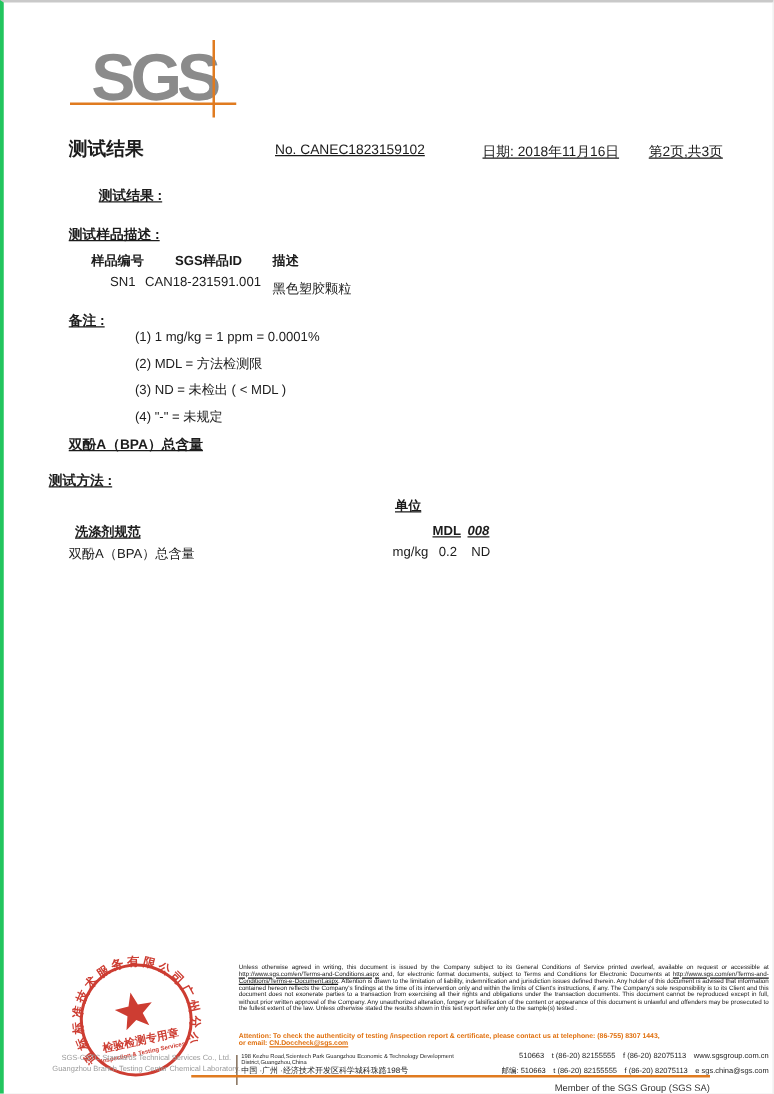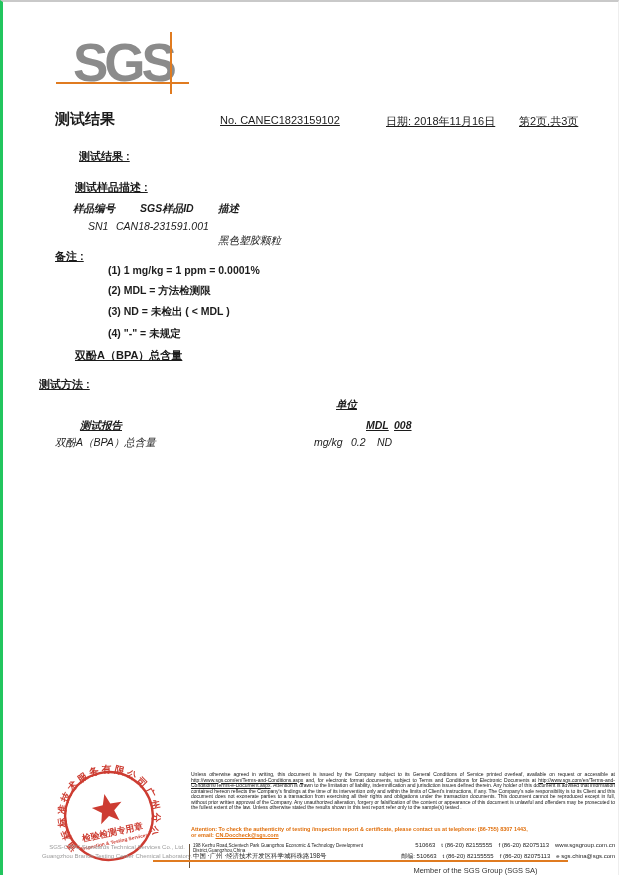--- a/index.html
+++ b/index.html
@@ -5,38 +5,38 @@
   * { margin:0; padding:0; box-sizing:border-box; }
   html,body { background:#e9e9e9; }
   .page {
     position:relative; width:619px; height:875px; margin:0 auto;
     background:#ffffff; overflow:hidden;
     border-top:2px solid #c9c9c9; border-left:3px solid #22c55e; border-right:1px solid #eee;
     font-family:"Liberation Sans", "DejaVu Sans", sans-serif; color:#1c1c1c;
   }
   .abs { position:absolute; white-space:nowrap; }
   .b { font-weight:bold; }
-  .u { text-decoration:underline;margin-left:20px; }
+  .u { text-decoration:underline; }
   .i { font-style:italic; }
   .t11 { font-size:11px;text-decoration:underline; }
-  .t10 { font-size:10.5px;font-style:italic; }
+  .t10 { font-size:10.5px; }
   
   .logo-text { left:70px; top:30px; font-size:53px; font-weight:bold; color:#8b8b8b; letter-spacing:-4px; }
   .logo-vline { left:167px; top:30px; width:2px; height:62px; background:#e07b20; }
   .logo-hline { left:53px; top:80px; width:133px; height:2px; background:#e07b20; }
   
   .doc-title { left:52px; top:108px; font-size:15px; font-weight:bold; }
   .report-no { left:217px; top:112px; }
   .report-date { left:383px; top:112px; }
   .page-info { left:516px; top:112px; }
   
   .results-label { left:52px; top:147px;margin-left:24px; }
   .sample-heading { left:52px; top:178px; }
   .remarks-label { left:52px; top:247px; }
-  .note-list { position:absolute; left:105px; top:262px; list-style:none; font-size:10.5px;font-weight:bold; }
+  .note-list { position:absolute; left:105px; top:262px; list-style:none; font-size:10.5px; }
   .note-list li { margin-bottom:7.5px; }
   .bpa-heading { left:52px; top:346px; }
   .method-label { left:36px; top:375px; }
   .method-text { position:absolute; left:120px; top:373px; width:462px; font-size:11px; line-height:20px; text-align:justify; }
   
   .stamp { position:absolute; left:50px; top:758px; opacity:.9; }
   .company-lines { position:absolute; left:30px; top:841px; width:168px; text-align:center;
                    color:#9b9b9b; font-size:6px; line-height:8.6px; }
   .disclaimer { position:absolute; left:188px; top:770px; width:424px; font-size:5px;
                 line-height:5.5px; text-align:justify; color:#161616; white-space:normal; }
@@ -44,21 +44,21 @@
   .attention { position:absolute; left:188px; top:824px; width:424px; font-size:5.5px;
                line-height:6.4px; font-weight:bold; color:#e0700e; white-space:normal; }
   .attention .lnk { text-decoration:underline; }
   .addr-block { position:absolute; left:190px; top:840px; width:422px; }
   .addr-row { display:flex; align-items:baseline; gap:6px; height:9.5px; }
   .addr-en { font-size:4.6px; flex:1; overflow:hidden; }
   .addr-cn { font-size:6.4px; flex:1; }
   .addr-sm { font-size:6px; }
   .footer-vbar { left:186px; top:842px; width:1px; height:24px; background:#6b5138; }
   .footer-rule { left:150px; top:858px; width:415px; height:2px; background:#e07b20; }
-  .member-line { left:380px; top:864px; width:185px; text-align:center; font-size:7.5px; color:#333; }
+  .member-line { left:380px; top:864px; width:185px; text-align:right; font-size:7.5px; color:#333; }
   svg text { font-family:"Liberation Sans", "DejaVu Sans", sans-serif; }
 </style>
 </head>
 <body>
 
 <div class="page">
 
   <div class="abs logo-text">SGS</div>
   <div class="abs logo-vline"></div>
   <div class="abs logo-hline"></div>
@@ -69,34 +69,34 @@
   <div class="abs page-info t11">第2页,共3页</div>
 
   <div class="abs results-label t11 b">测试结果 :</div>
 
   <div class="abs sample-heading t11 b u">测试样品描述 :</div>
   <span class="abs t10 b" style="left:70px;top:200px">样品编号</span>
   <span class="abs t10 b" style="left:137px;top:200px">SGS样品ID</span>
   <span class="abs t10 b" style="left:215px;top:200px">描述</span>
   <span class="abs t10" style="left:85px;top:218px">SN1</span>
   <span class="abs t10" style="left:113px;top:218px">CAN18-231591.001</span>
-  <span class="abs t10" style="left:215px;top:232px">黑色塑胶颗粒</span>
+  <span class="abs t10" style="left:215px;top:222px">黑色塑胶颗粒</span>
 
   <div class="abs remarks-label t11 b">备注 :</div>
   <ul class="note-list">
     <li>(1) 1 mg/kg = 1 ppm = 0.0001%</li>
     <li>(2) MDL = 方法检测限</li>
     <li>(3) ND = 未检出 ( &lt; MDL )</li>
     <li>(4) "-" = 未规定</li>
   </ul>
 
   <div class="abs bpa-heading t11 b u">双酚A（BPA）总含量</div>
   <div class="abs method-label t11 b">测试方法 :</div>
 
-  <span class="abs t10 b u" style="left:57px;top:417px">测试报告</span>
+  <span class="abs t10 b u" style="left:57px;top:417px">洗涤剂规范</span>
   <span class="abs t10 b u" style="left:313px;top:396px">单位</span>
   <span class="abs t10 b u" style="left:343px;top:417px">MDL</span>
   <span class="abs t10 b u i" style="left:371px;top:417px">008</span>
   <span class="abs t10" style="left:52px;top:434px">双酚A（BPA）总含量</span>
   <span class="abs t10" style="left:311px;top:434px">mg/kg</span>
   <span class="abs t10" style="left:348px;top:434px">0.2</span>
   <span class="abs t10" style="left:374px;top:434px">ND</span>
 
   <svg class="stamp" width="112" height="112" viewBox="0 0 120 120">
     <g transform="rotate(-12 60 60)">

